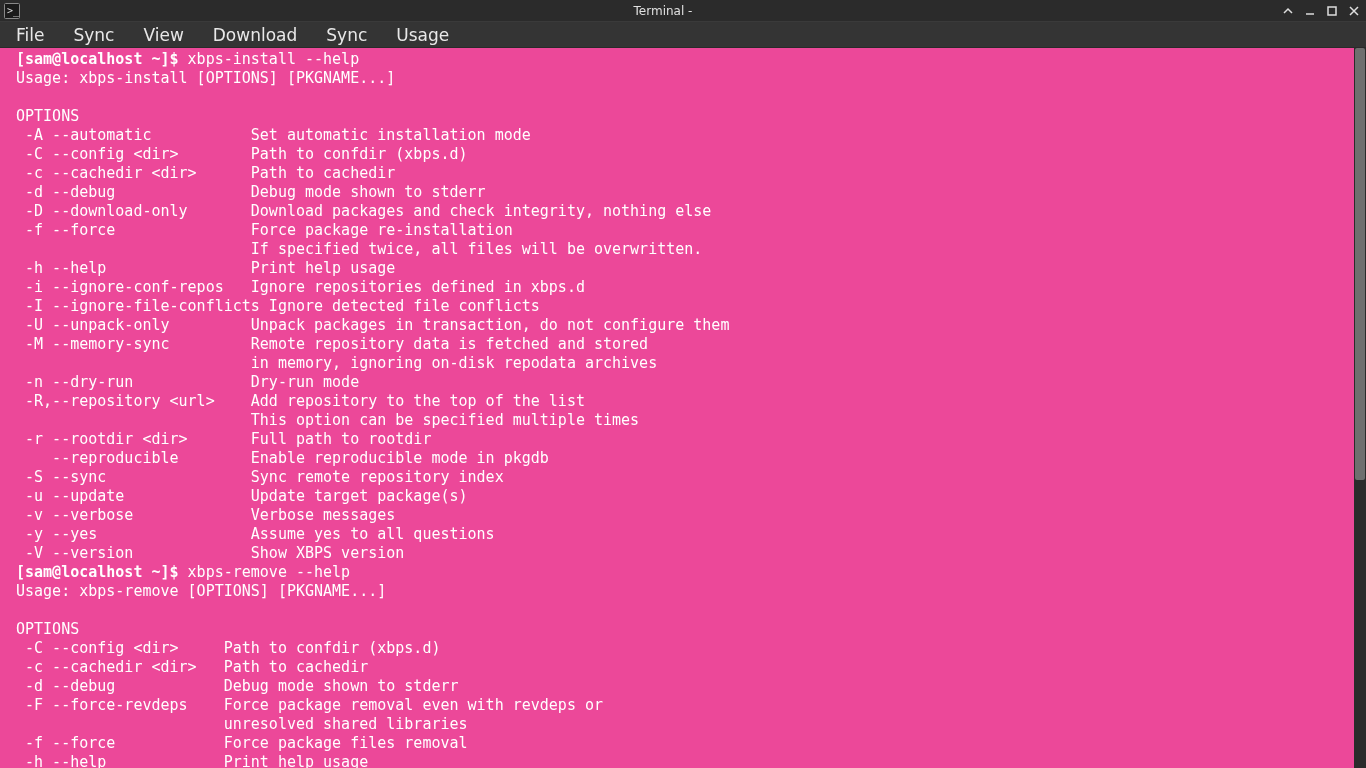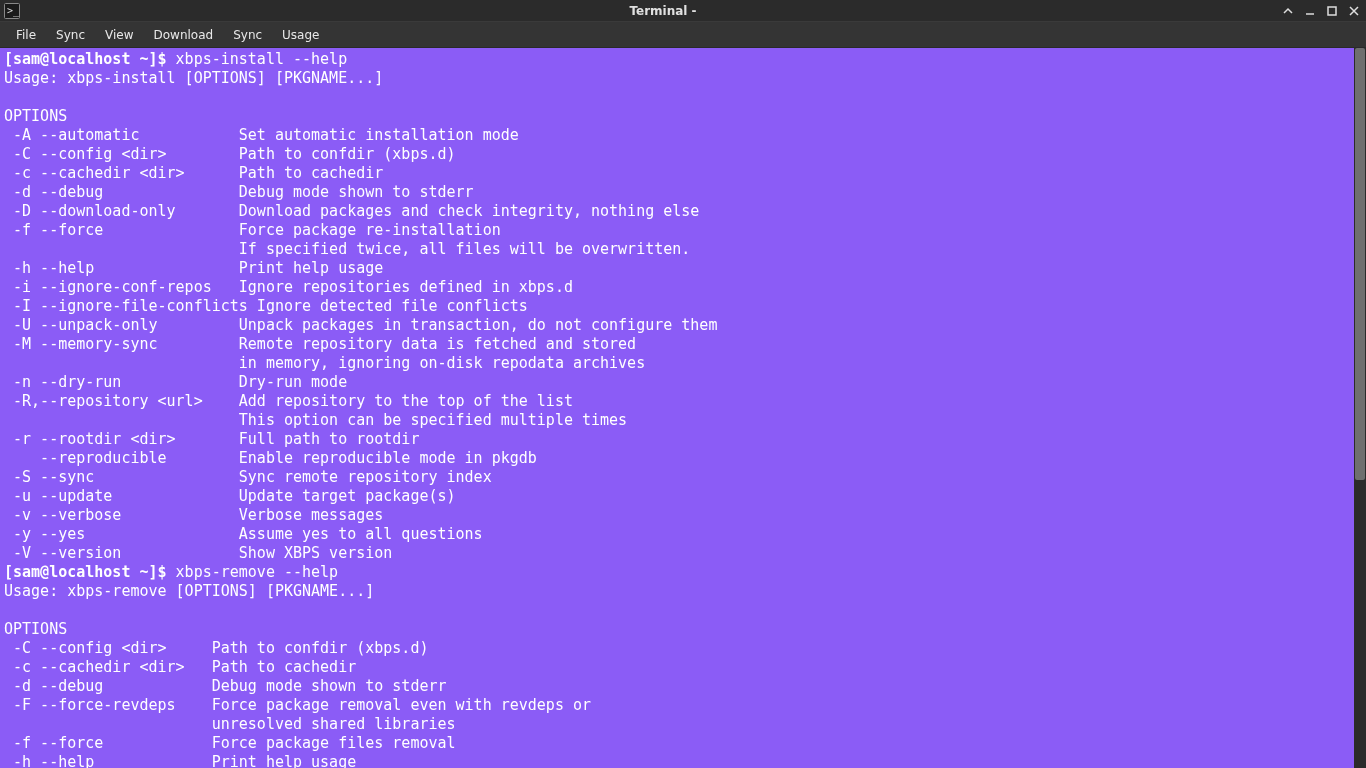--- a/index.html
+++ b/index.html
@@ -19,53 +19,53 @@
     display:flex;
     align-items:center;
     justify-content:space-between;
     padding:0 4px;
     color:#d0d0d0;
     font-family:"DejaVu Sans","Liberation Sans",sans-serif;
     font-size:12px;
     border-bottom:1px solid #3a3a3a;
   }
   .titlebar .left { display:flex; align-items:center; gap:6px; }
-  .titlebar .center { flex:1; text-align:center; font-weight:bold; color:#e0e0e0;margin-left:26px; }
+  .titlebar .center { flex:1; text-align:center; font-weight:normal; color:#e0e0e0;margin-left:26px; }
   .titlebar .right { display:flex; align-items:center; gap:6px; }
   .win-btn { width:16px; height:16px; display:flex; align-items:center; justify-content:center; color:#d0d0d0; }
   .win-btn svg { display:block; }
   .app-icon svg { display:block; }
   
   .menubar {
     height:26px;
     background:#343434;
     display:flex;
     align-items:center;
     padding:0 6px;
-    gap:0;
+    gap:9px;
     font-family:"DejaVu Sans","Liberation Sans",sans-serif;
-    font-size:12px;
+    font-size:17px;
     color:#e8e8e8;
     border-bottom:1px solid #2a2a2a;
   }
   .menubar .menu-item { padding:3px 10px; }
   
   .term-wrap {
     position:absolute;
     top:48px; left:0; right:0; bottom:0;
     background:#000;
   }
   .term {
     position:absolute;
     top:0; left:0; right:12px; bottom:0;
-    background:#8b5cf6;
+    background:#ec4899;
     color:#fff;
     white-space:pre;
     line-height:19px;
-    padding:2px 4px;
+    padding:2px 16px;
     overflow:hidden;
   }
   .scrollbar {
     position:absolute;
     top:0; right:0; bottom:0;
     width:12px;
     background:#2b2b2b;
   }
   .scrollbar .thumb {
     position:absolute;

